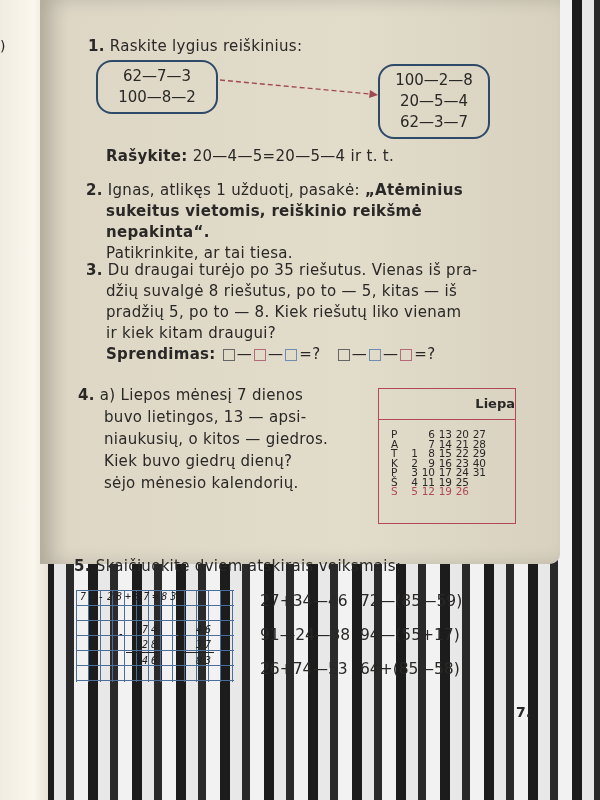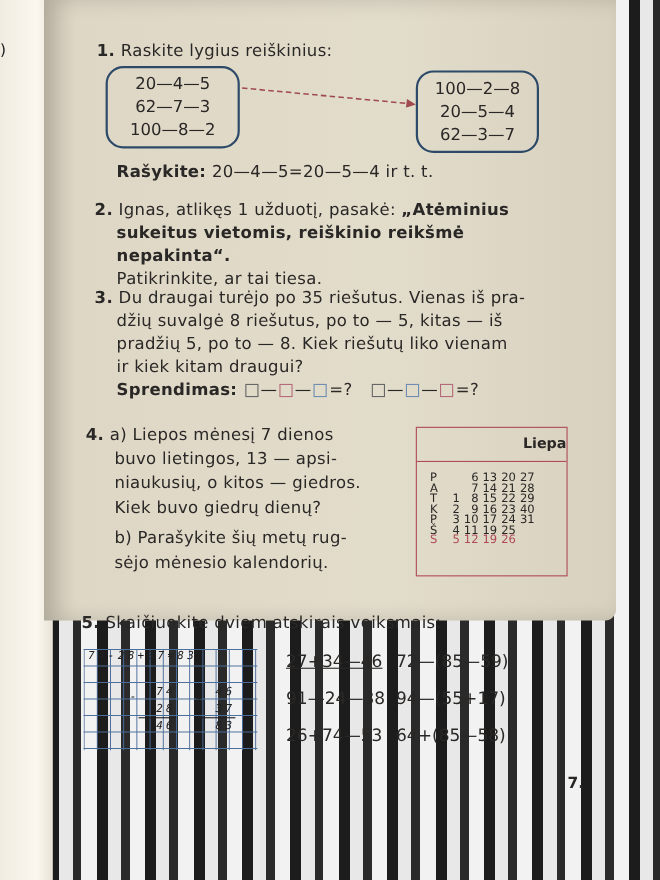--- a/index.html
+++ b/index.html
@@ -41,21 +41,20 @@
 
 <div class="page">
 <div class="content">
 
   <div>
     <div class="ex" style="left:48px;top:36px;">
       <b>1.</b>
       <span>Raskite lygius reiškinius:</span>
     </div>
     <div class="box" style="left:56px;top:60px;width:118px;">
-      <div>20—4—5</div>
       <div>62—7—3</div>
       <div>100—8—2</div>
     </div>
     <svg class="arrow" viewBox="0 0 158 20">
       <line x1="0" y1="2" x2="150" y2="16" stroke="#a04a50" stroke-width="1.4" stroke-dasharray="5,3"></line>
       <polygon points="150,12 158,17 149,20" fill="#a04a50"></polygon>
     </svg>
     <div class="box" style="left:338px;top:64px;width:108px;">
       <div>100—2—8</div>
       <div>20—5—4</div>
@@ -87,21 +86,20 @@
       <span class="sq"></span>—<span class="sq b"></span>—<span class="sq r"></span><span>=?</span>
     </div>
   </div>
 
   <div class="ex" style="left:38px;top:384px;width:290px;line-height:22px;">
     <div><b>4.</b>
       <span>a) Liepos mėnesį 7 dienos</span></div>
     <div style="padding-left:26px;">buvo lietingos, 13 — apsi-</div>
     <div style="padding-left:26px;">niaukusių, o kitos — giedros.</div>
     <div style="padding-left:26px;">Kiek buvo giedrų dienų?</div>
-    <div style="padding-left:26px;margin-top:6px;">b) Parašykite šių metų rug-</div>
     <div style="padding-left:26px;">sėjo mėnesio kalendorių.</div>
   </div>
 
   <div class="cal">
     <div class="title">Liepa</div>
     <table>
       <tbody>
             <tr>
               <td class="d">P</td>
               <td></td>
@@ -175,21 +173,21 @@
     <div>46</div>
   </div>
   <div class="hw" style="left:78px;top:628px;">-</div>
   <div class="hw" style="left:138px;top:630px;">+</div>
   <div class="hw" style="left:140px;top:622px;line-height:15px;text-align:right;width:34px;">
     <div>46</div>
     <div style="border-bottom:1px solid #222;">37</div>
     <div>83</div>
   </div>
 
-  <div class="expr" style="left:220px;top:592px;text-decoration:underline;">27+34—46</div>
+  <div class="expr" style="left:220px;top:592px;">27+34—46</div>
   <div class="expr" style="left:320px;top:592px;">72—(85—59)</div>
   <div class="expr" style="left:220px;top:626px;">91—24—38</div>
   <div class="expr" style="left:320px;top:626px;">94—(55+17)</div>
   <div class="expr" style="left:220px;top:660px;">26+74—53</div>
   <div class="expr" style="left:320px;top:660px;">64+(85—58)</div>
 
   <div class="pg">7.</div>
 </div>
 </div>
 

